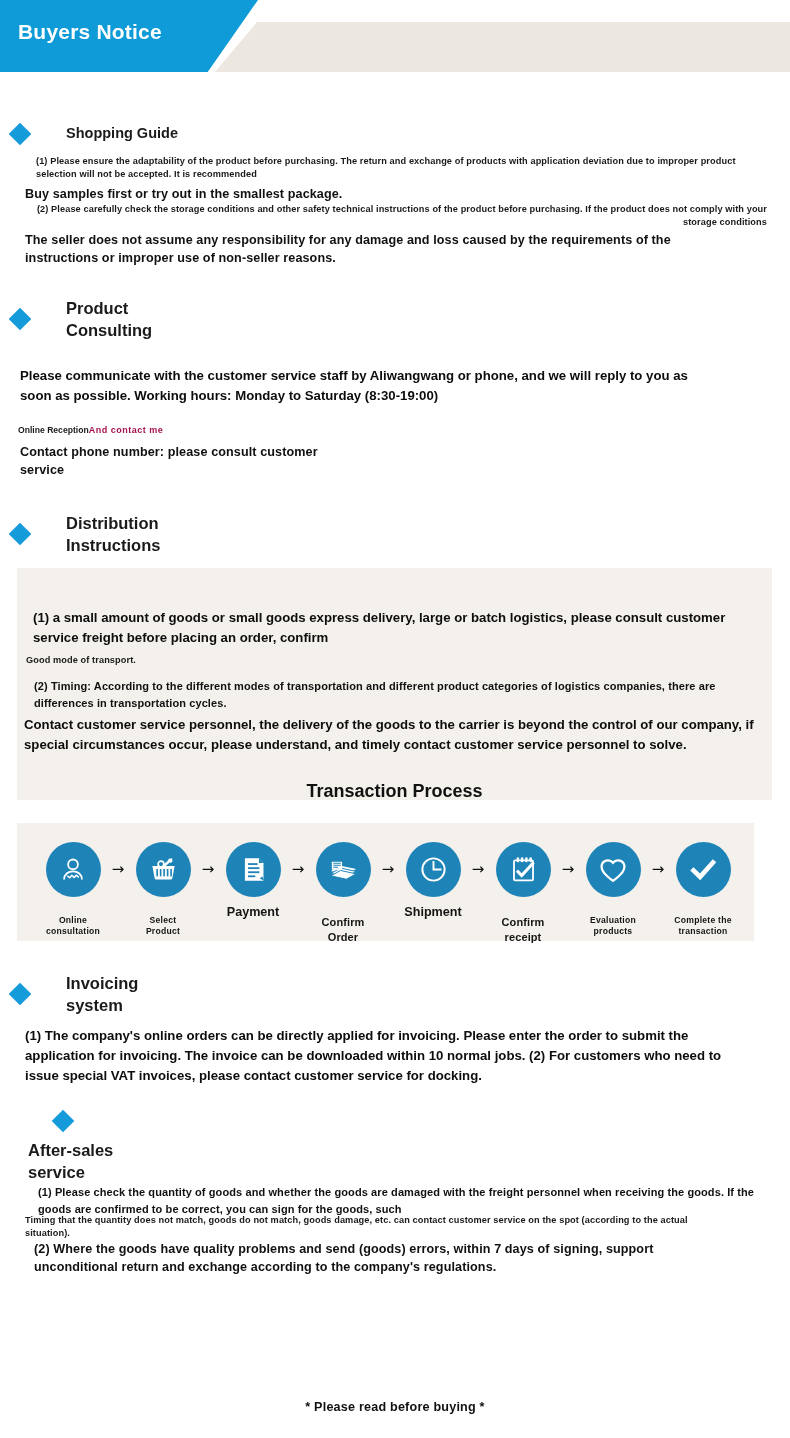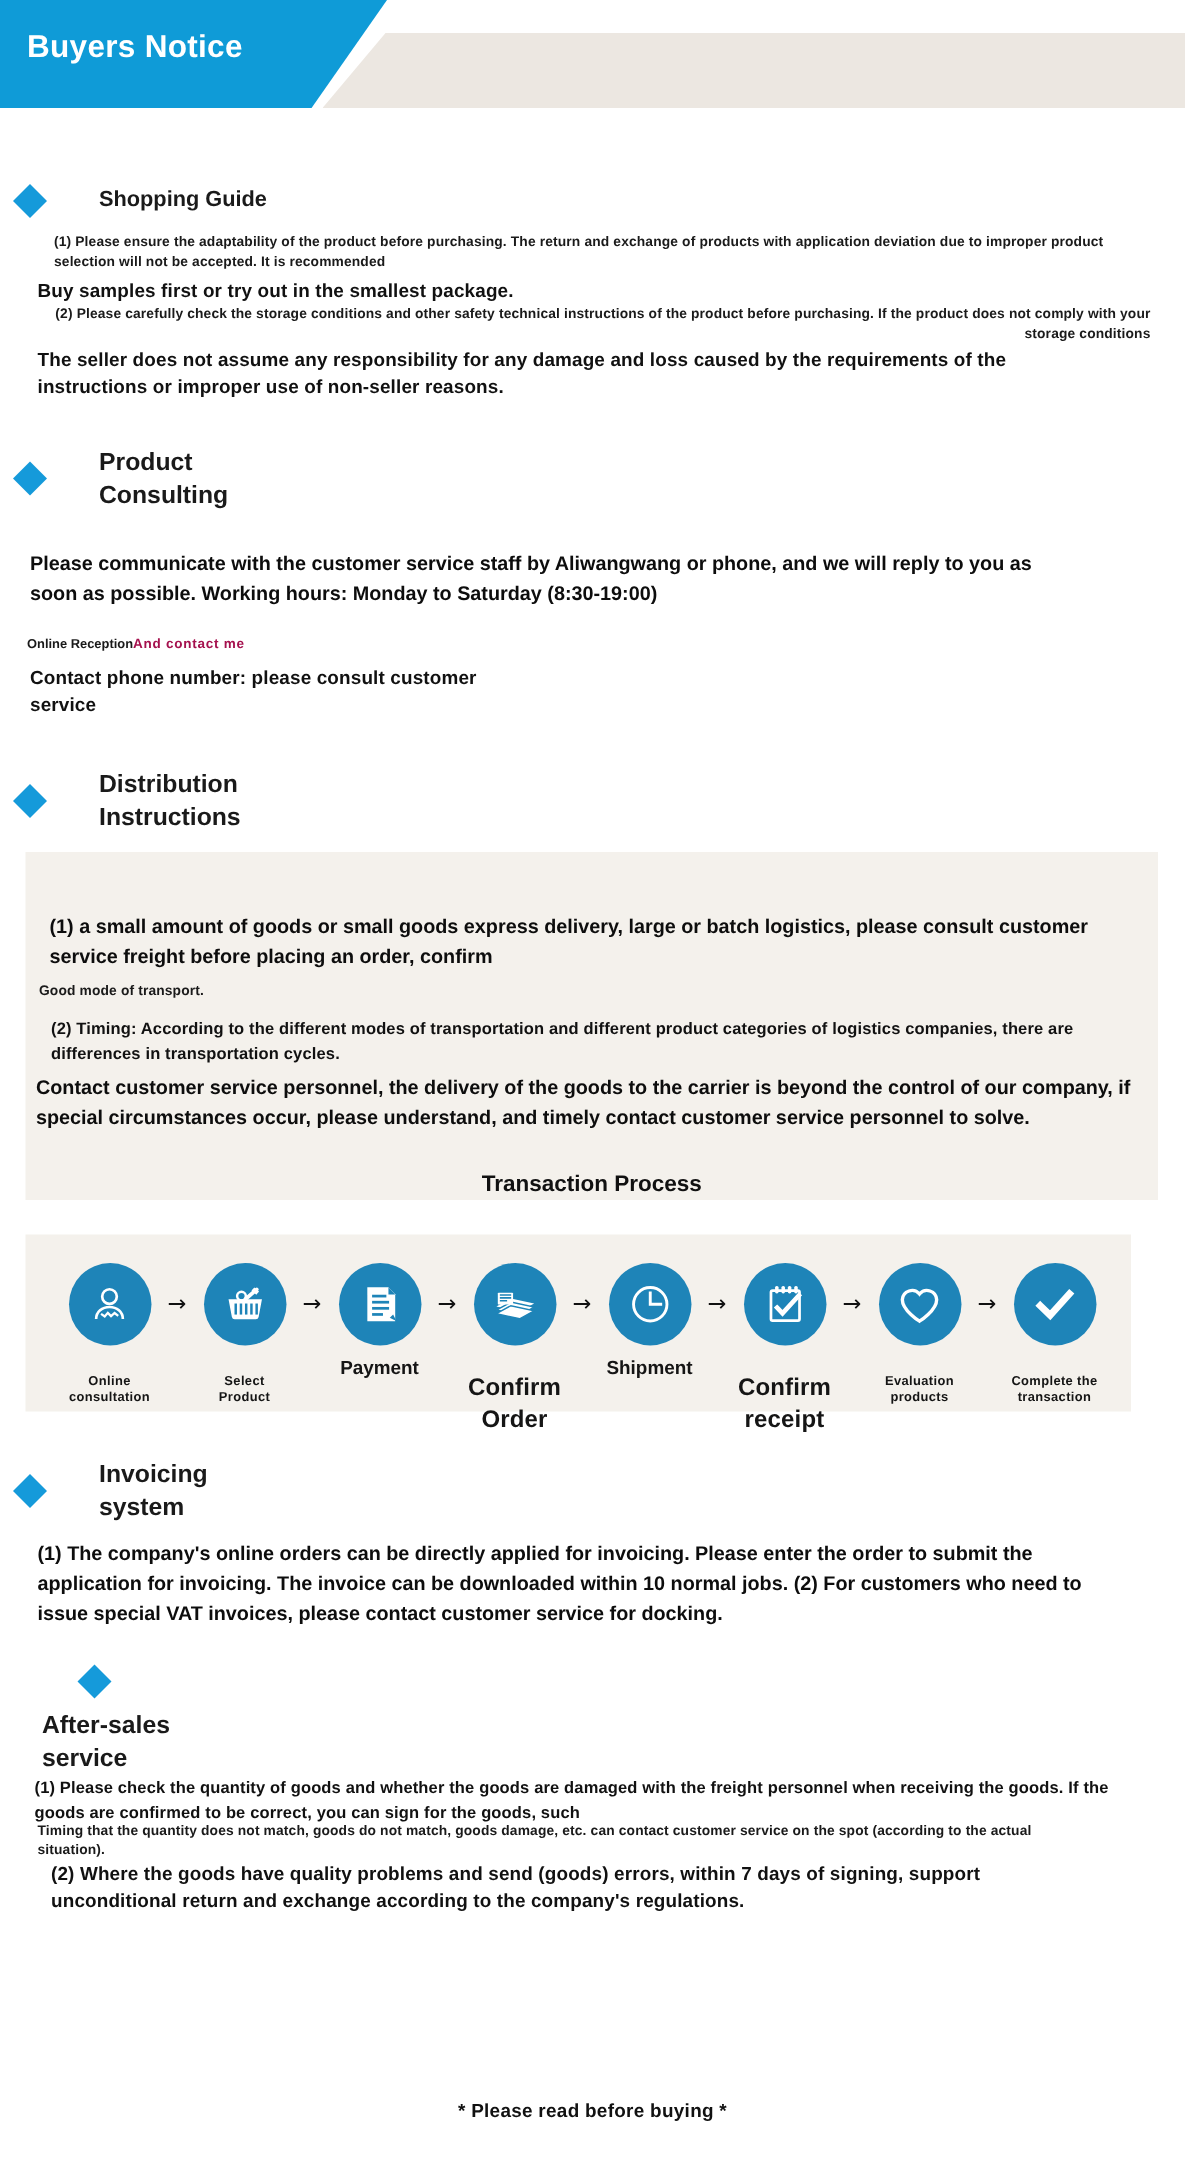--- a/index.html
+++ b/index.html
@@ -149,21 +149,21 @@
   }
   #di-p1 { top: 608px; left: 33px; width: 700px; }
   #di-p2 { top: 654px; left: 26px; width: 600px; }
   #di-p3 { top: 678px; left: 34px; width: 725px; }
   #di-p4 { top: 715px; left: 24px; width: 735px; }
   #di-heading {
     top: 781px;
     left: 17px;
     width: 755px;
     text-align: center;
-    font-size: 15px;
+    font-size: 18px;
     font-weight: bold;
     color: #111;
   }
 
   
   #process-box {
     top: 823px;
     left: 17px;
     width: 737px;
     height: 118px;
@@ -199,41 +199,41 @@
     text-align: center;
     letter-spacing: 0.25px;
     white-space: pre-line;
   }
   .step-label.lg {
     font-size: 12.6px;
     letter-spacing: 0;
     margin-top: 7px;
   }
   .step-label.md {
-    font-size: 16px;
+    font-size: 11px;
     letter-spacing: 0.1px;
   }
   .arrow {
     flex: 0 0 auto;
     width: 22px;
     text-align: center;
     font-size: 15px;
     color: #111;
     line-height: 55px;
     font-weight: normal;
     font-family: "DejaVu Sans", sans-serif;
   }
 
   
   #sec-invoice { top: 972px; left: 0; }
   #inv-p1 { top: 1026px; left: 25px; width: 720px; }
 
   
   #sec-after { top: 1113px; left: 0; flex-direction: column; }
-  #as-p1 { top: 1184px; left: 23px; width: 730px; }
+  #as-p1 { top: 1184px; left: 38px; width: 730px; }
   #as-p2 { top: 1214px; left: 25px; width: 700px; }
   #as-p3 { top: 1240px; left: 34px; width: 700px; }
 
   
   #footer-note {
     top: 1400px;
     left: 0;
     width: 790px;
     text-align: center;
     font-size: 12.6px;

